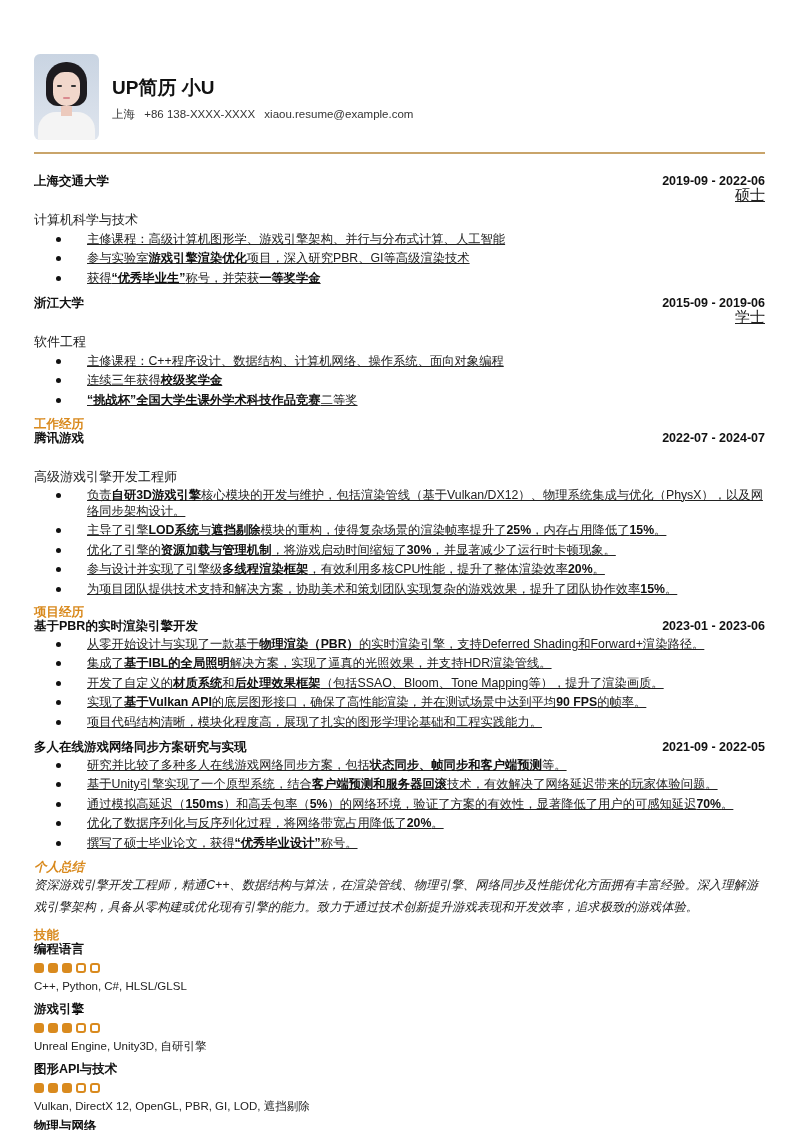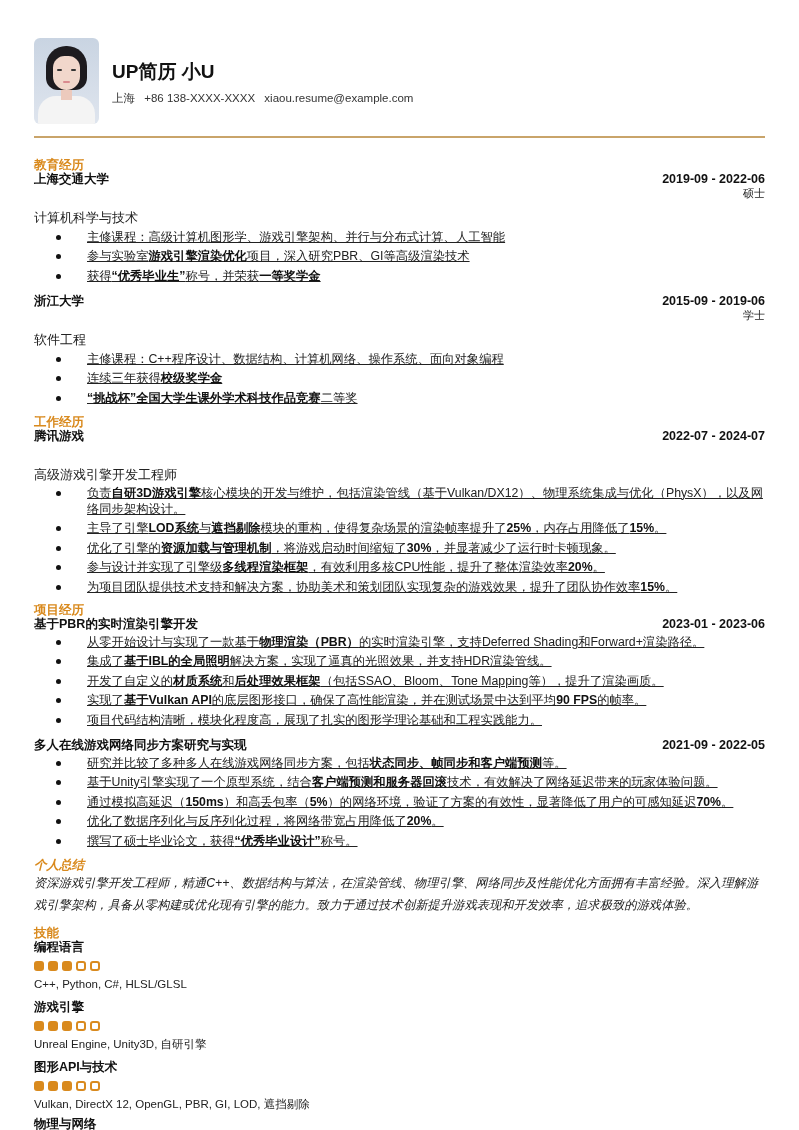--- a/index.html
+++ b/index.html
@@ -1,18 +1,18 @@
 <!DOCTYPE html>
 <html><head>
 <meta charset="utf-8">
 <style>
   * { box-sizing: border-box; margin: 0; padding: 0; }
   html, body { width: 799px; height: 1130px; overflow: hidden; background: #ffffff; }
   body { font-family: "Liberation Sans", "DejaVu Sans", sans-serif; color: #222; font-size: 12px; line-height: 1.35; }
-  .page { position: relative; width: 799px; height: 1113px; padding: 0 34px; }
+  .page { position: relative; width: 799px; height: 1113px; padding: 16px 34px; }
 
   .header { display: flex; align-items: center; padding-top: 34px; height: 128px; }
   .photo { width: 65px; height: 86px; border-radius: 6px; overflow: hidden; background: linear-gradient(180deg,#c9d4e2 0%,#dfe5ee 100%); position: relative; flex: none; }
   .photo .hair { position: absolute; left: 12px; top: 8px; width: 41px; height: 44px; background: #1d1b1f; border-radius: 20px 20px 12px 12px; }
   .photo .face { position: absolute; left: 19px; top: 18px; width: 27px; height: 34px; background: #f1d7cb; border-radius: 12px 12px 14px 14px; }
   .photo .eye { position: absolute; top: 31px; width: 5px; height: 2px; background: #333; border-radius: 2px; }
   .photo .lip { position: absolute; left: 29px; top: 43px; width: 7px; height: 2px; background: #d98a8f; border-radius: 2px; }
   .photo .body { position: absolute; left: 4px; top: 58px; width: 57px; height: 32px; background: #f4f4f4; border-radius: 18px 18px 0 0; }
   .photo .neck { position: absolute; left: 27px; top: 50px; width: 11px; height: 12px; background: #eccabd; }
   .head-info { margin-left: 13px; }
@@ -21,21 +21,21 @@
   .contact span { margin-right: 6px; }
 
   .divider { height: 1.5px; background: #c9a46a; margin-top: 8px; }
 
   .section-title { color: #d98a1e; font-size: 12.5px; font-weight: 700; line-height: 14px; }
   .entry-head { display: flex; justify-content: space-between; align-items: flex-start; }
   .entry-title { font-weight: 700; font-size: 12.5px; color: #111; line-height: 14px; }
   .entry-date { font-weight: 700; font-size: 12.5px; color: #111; line-height: 14px; }
   .entry-sub-row { display: flex; justify-content: space-between; }
   .entry-sub { font-size: 13px; color: #222; line-height: 14px; margin-top: 25px; }
-  .entry-degree { font-size: 11px; color: #222; line-height: 14px; }
+  .entry-degree { font-size: 15px; color: #222; line-height: 14px; text-decoration: underline; }
 
   ul.bullets { list-style: none; margin-top: 4px; text-decoration: underline; }
   ul.bullets li { position: relative; padding-left: 53px; font-size: 12.3px; line-height: 16px; margin-bottom: 3.5px; color: #222; }
   ul.bullets li::before { content: ""; position: absolute; left: 22px; top: 6px; width: 5px; height: 5px; border-radius: 50%; background: #111; }
   ul.bullets b { font-weight: 700; color: #111; }
 
   .summary { font-size: 12.3px; line-height: 22px; color: #222; }
 
   .skill-name { font-weight: 700; font-size: 12.5px; color: #111; line-height: 15px; }
   .dots { display: flex; gap: 4px; margin-top: 6px; }
@@ -65,21 +65,20 @@
         <span>上海</span>
         <span>+86 138-XXXX-XXXX</span>
         <span>xiaou.resume@example.com</span>
       </div>
     </div>
   </div>
 
   <div class="divider"></div>
 
   <div style="margin-top:20px;">
-    <div class="section-title">教育经历</div>
 
     <div>
       <div class="entry-head">
         <div class="entry-title">上海交通大学</div>
         <div class="entry-date">2019-09 - 2022-06</div>
       </div>
       <div class="entry-sub-row">
         <div class="entry-sub">计算机科学与技术</div>
         <div class="entry-degree">硕士</div>
       </div>

